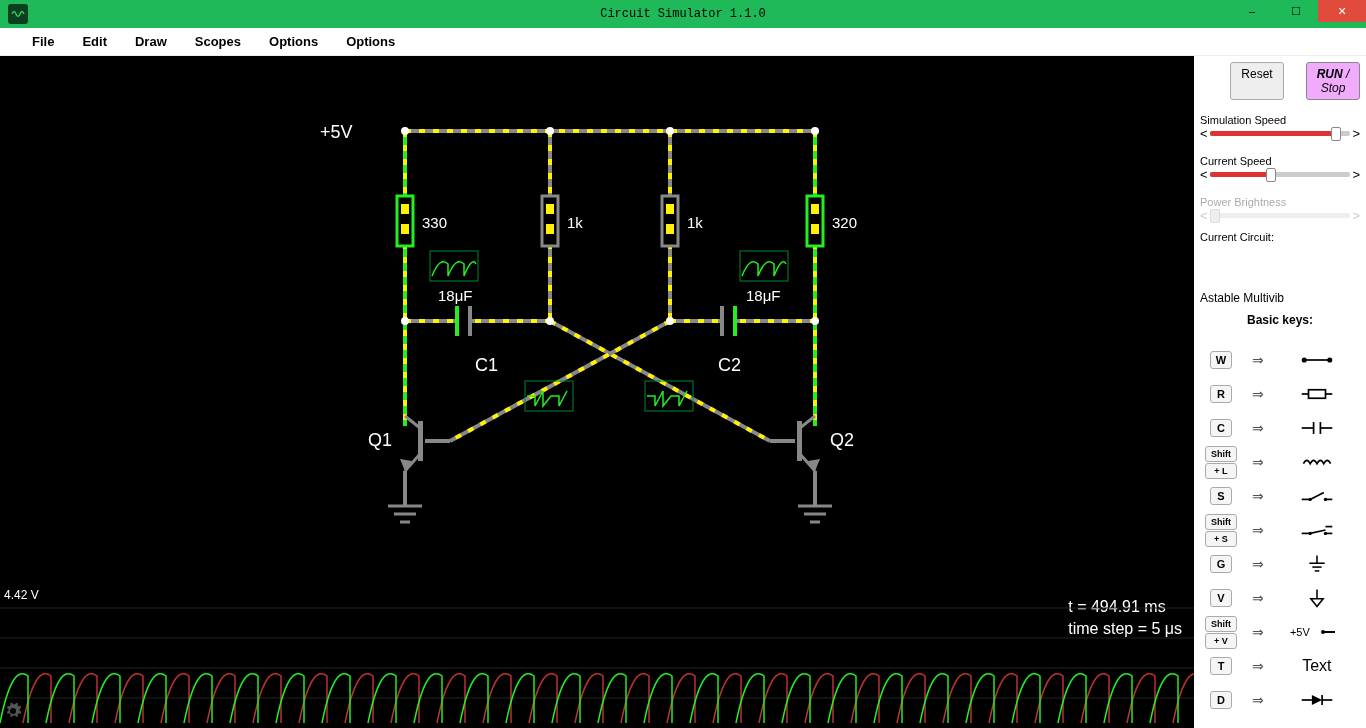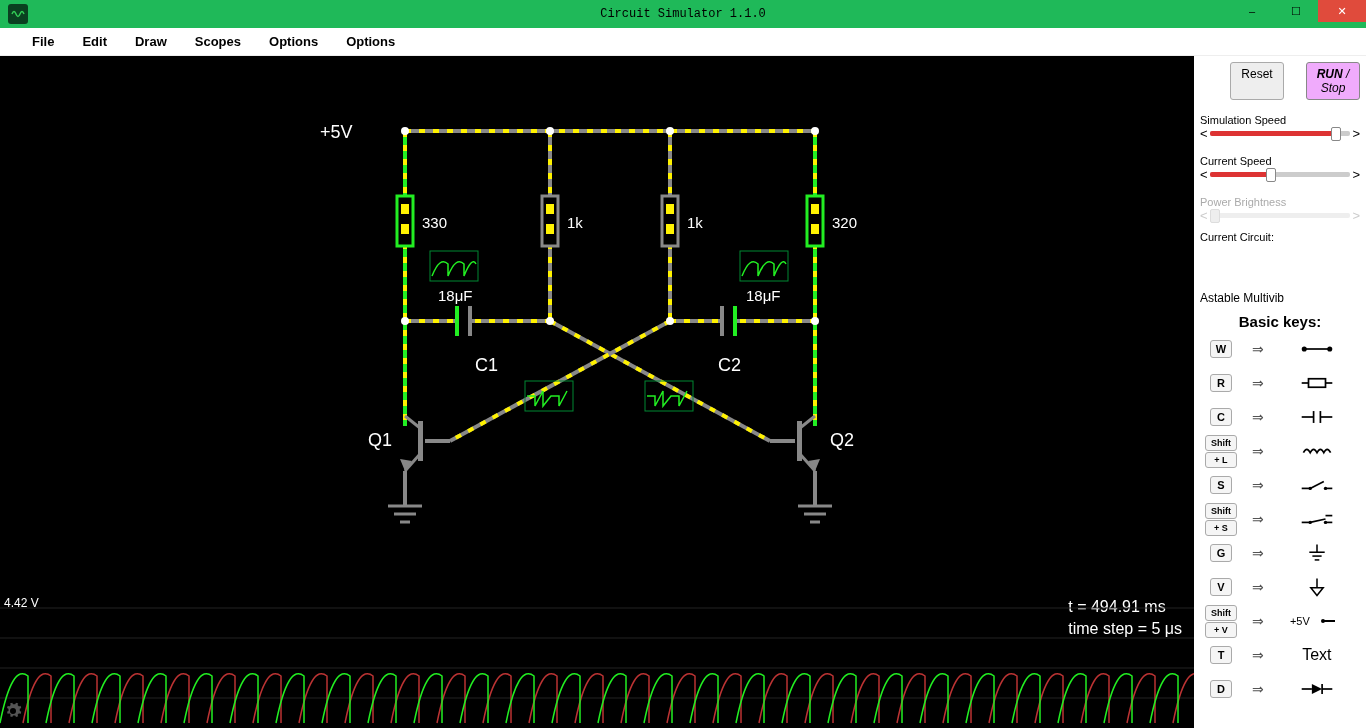--- a/index.html
+++ b/index.html
@@ -14,40 +14,40 @@
 .wc-close { background: #e04b3c; color: #fff; width: 48px; }
 
 .menubar { height: 28px; background: #fff; border-bottom: 1px solid #eee; display: flex; align-items: center; padding-left: 18px; }
 .menu-item { padding: 0 14px; font-size: 13px; font-weight: bold; cursor: pointer; }
 
 .main { display: flex; height: calc(728px - 56px); }
 .canvas-area { flex: 1; background: #000; position: relative; }
 .circuit-svg { position: absolute; top: 0; left: 0; }
 
 .scope-area { position: absolute; bottom: 0; left: 0; right: 0; height: 140px; }
-.scope-label { position: absolute; top: 8px; left: 4px; color: #fff; font-size: 12px; }
+.scope-label { position: absolute; top: 0; left: 4px; color: #fff; font-size: 12px; }
 .scope-time { position: absolute; top: 8px; right: 12px; color: #fff; font-size: 16px; text-align: left; line-height: 1.4; }
 .scope-gear { position: absolute; bottom: 4px; left: 4px; color: #555; cursor: pointer; }
 
 .sidebar { width: 172px; background: #fff; padding: 6px; font-size: 12px; color: #000; }
 .sidebar-row { display: flex; gap: 22px; margin-bottom: 6px; padding-left: 30px; }
 .btn { border: 1px solid #aaa; background: #eee; border-radius: 3px; padding: 4px 8px; font-size: 12px; cursor: pointer; flex: 1; text-align: center; }
 .btn.active { background: #f0abfc; border-color: #888; font-style: italic; }
 .slider-label { font-size: 11px; margin-top: 14px; color: #000; }
 .slider-label.disabled { color: #aaa; }
 .slider-row { display: flex; align-items: center; gap: 2px; margin-bottom: 6px; }
 .arrow { font-size: 13px; color: #000; cursor: pointer; user-select: none; }
 .arrow.disabled { color: #ccc; }
 .slider-track { flex: 1; height: 5px; background: #ccc; position: relative; border-radius: 2px; cursor: pointer; }
 .slider-fill { position: absolute; left: 0; top: 0; bottom: 0; background: #d33; border-radius: 2px; }
 .slider-thumb { position: absolute; top: -4px; width: 10px; height: 14px; background: #fff; border: 1px solid #888; border-radius: 2px; }
 
 .section-label { font-size: 11px; margin-top: 8px; }
 .section-value { font-size: 12px; margin-bottom: 8px; margin-top: 48px; }
-.keys-header { font-size: 15px; font-weight: bold; text-align: center; margin-bottom: 4px; }
+.keys-header { font-size: 12px; font-weight: bold; text-align: center; margin-bottom: 18px; }
 
 .key-row { display: flex; align-items: center; gap: 6px; margin-bottom: 4px; height: 30px; }
 .key-btn { border: 1px solid #aaa; background: #f5f5f5; border-radius: 3px; font-size: 11px; font-weight: bold; text-align: center; padding: 2px 5px; min-width: 22px; }
 .key-combo { display: flex; flex-direction: column; gap: 1px; }
 .key-arrow { font-size: 14px; color: #555; margin: 0 4px; }
 .key-symbol { flex: 1; display: flex; align-items: center; justify-content: center; font-size: 13px; }
 .key-symbol svg { width: 34px; height: 20px; }
 </style>
 </head>
 <body>

